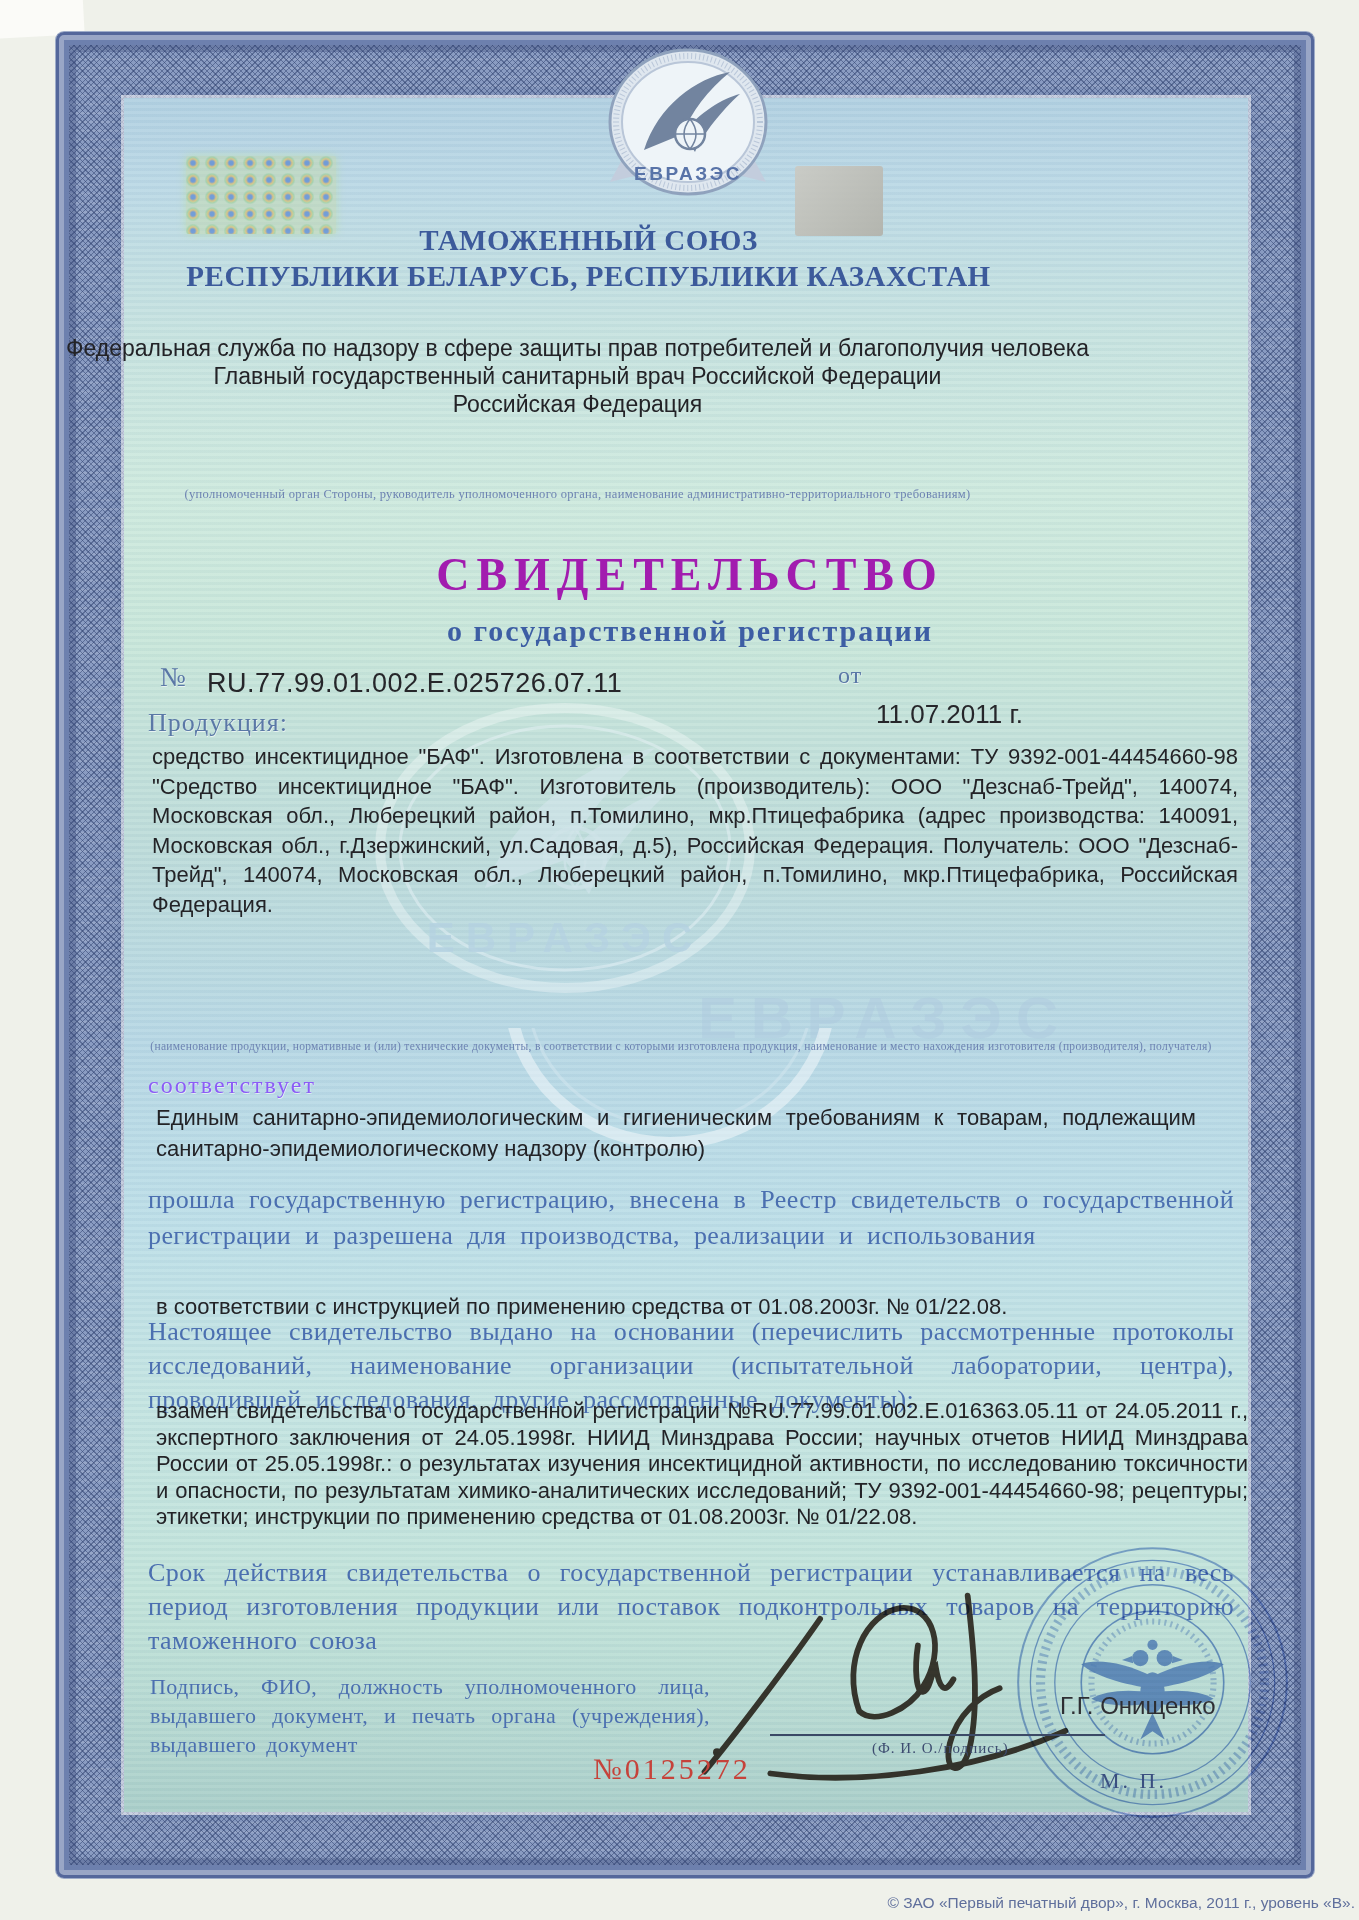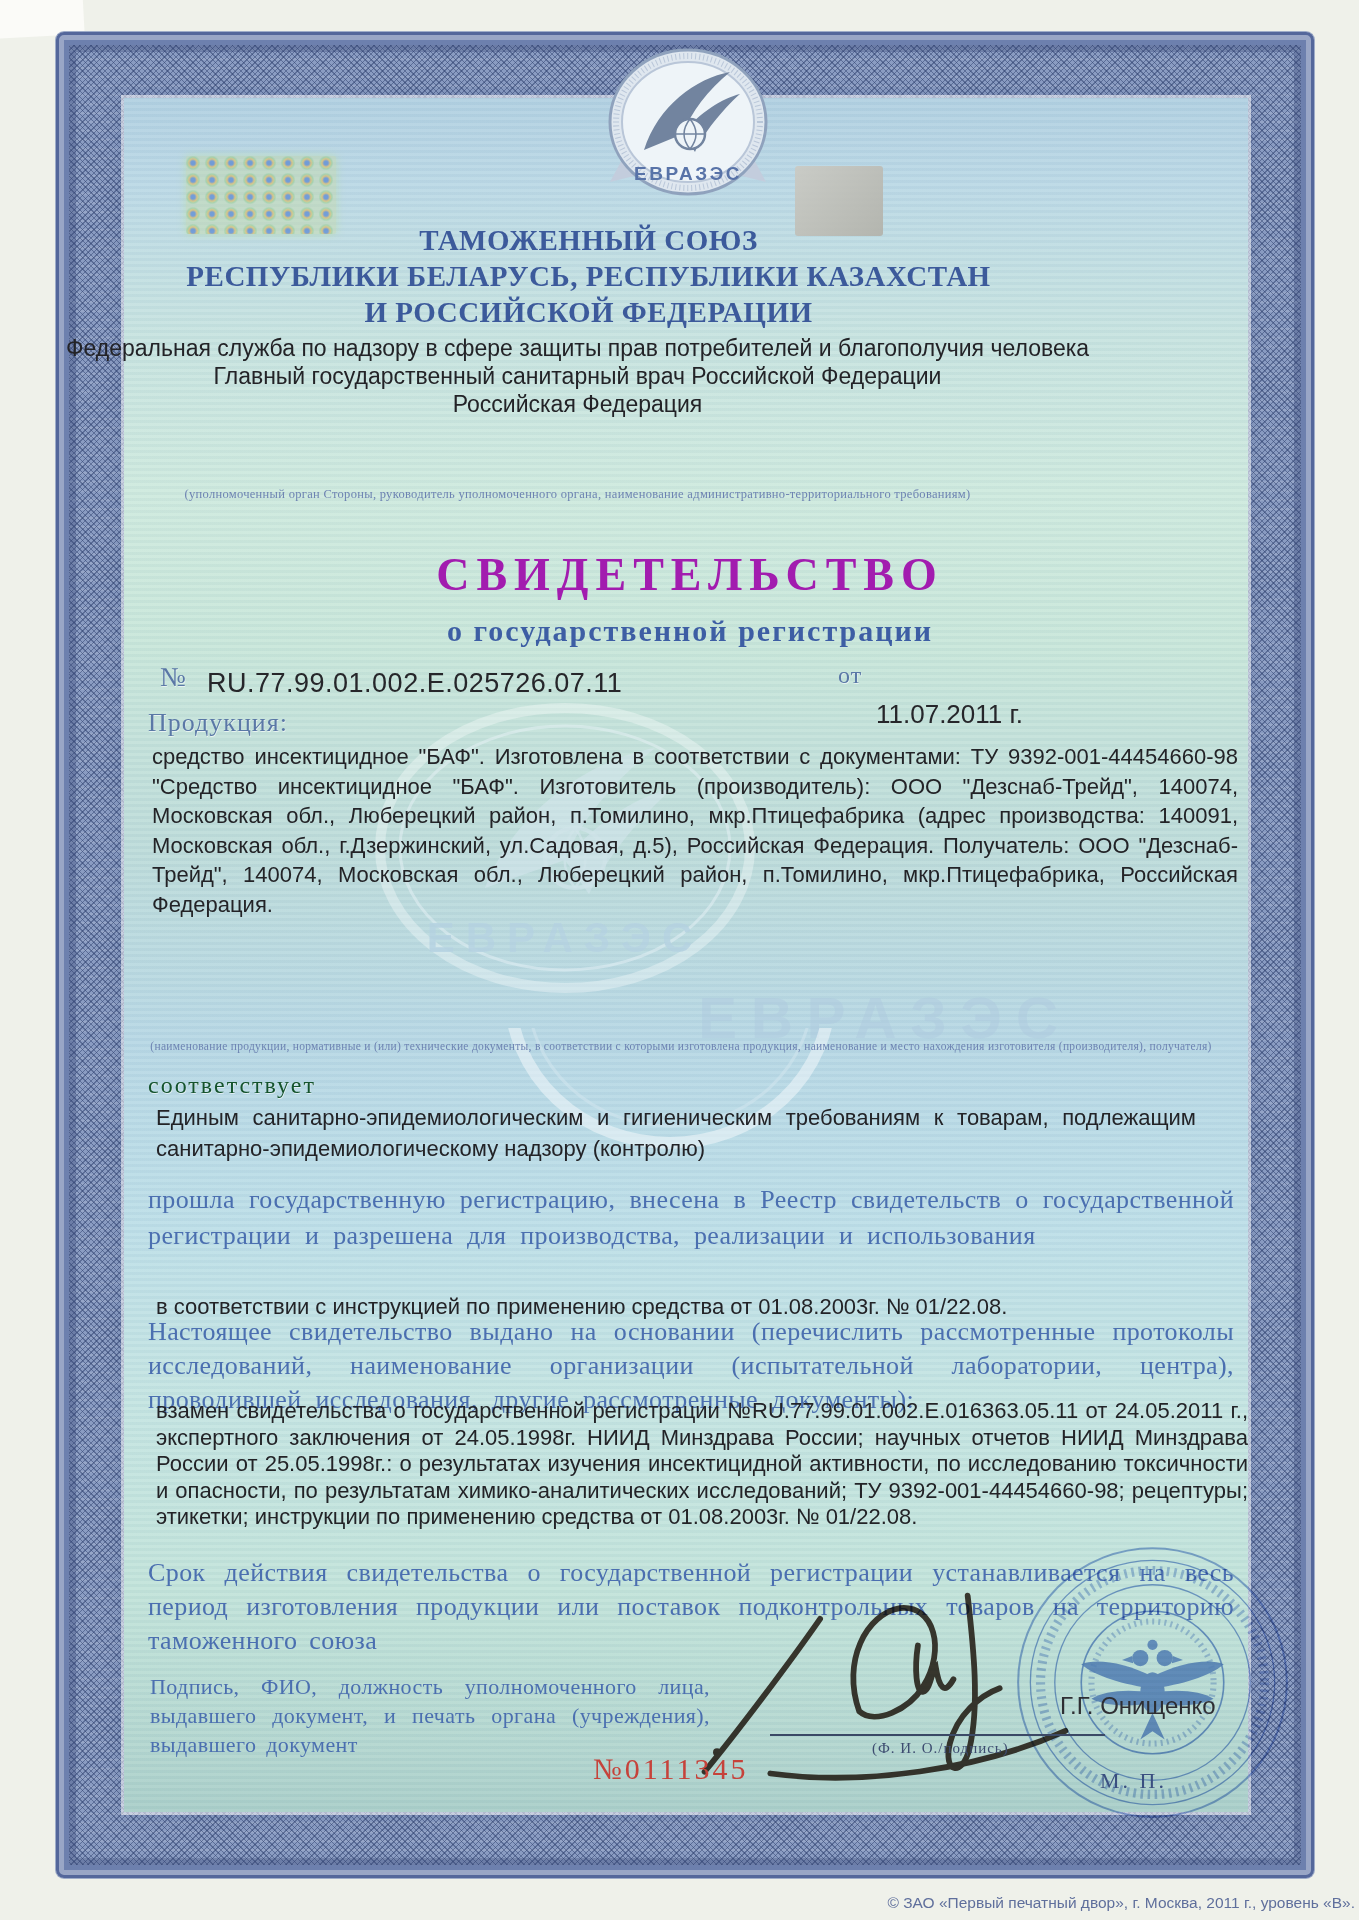--- a/index.html
+++ b/index.html
@@ -88,42 +88,41 @@
     <path d="M92 77 C84 87 84 97 92 107 M92 77 C100 87 100 97 92 107 M78 92 L106 92" fill="none" stroke="#72849f" stroke-width="1.5"></path>
     <text x="90" y="138" text-anchor="middle" font-family="Liberation Sans, sans-serif" font-weight="bold" font-size="19" letter-spacing="2.5" fill="#5873a8">ЕВРАЗЭС</text>
   </svg>
 
   <div class="abs hologram"></div>
   <div class="abs gray-patch"></div>
 
   <div class="abs" style="left:60px;top:222px;width:1035px;padding-left:11px;">
     <div class="org-line">ТАМОЖЕННЫЙ СОЮЗ</div>
     <div class="org-line">РЕСПУБЛИКИ БЕЛАРУСЬ, РЕСПУБЛИКИ КАЗАХСТАН</div>
-    <div class="org-line">И РОССИЙСКОЙ ФЕДЕРАЦИИ</div>
   </div>
   <div class="abs" style="left:60px;top:334px;width:1035px;">
     <div class="agency-line">Федеральная служба по надзору в сфере защиты прав потребителей и благополучия человека</div>
     <div class="agency-line">Главный государственный санитарный врач Российской Федерации</div>
     <div class="agency-line">Российская Федерация</div>
   </div>
   <div class="abs tiny-note" style="left:60px;top:487px;width:1035px;">(уполномоченный орган Стороны, руководитель уполномоченного органа, наименование административно-территориального требованиям)</div>
 
   <div class="abs doc-title" style="left:130px;top:548px;width:1120px;">СВИДЕТЕЛЬСТВО</div>
   <div class="abs doc-subtitle" style="left:130px;top:614px;width:1120px;">о государственной регистрации</div>
 
   <div class="abs blue-serif-label" style="left:160px;top:662px;font-size:27px;">№</div>
   <div class="abs" style="left:207px;top:668px;font-size:27px;color:#26262a;letter-spacing:.5px;">RU.77.99.01.002.Е.025726.07.11</div>
   <div class="abs blue-serif-label" style="left:838px;top:662px;font-size:24px;">от</div>
   <div class="abs" style="left:876px;top:699px;font-size:26px;color:#26262a;">11.07.2011 г.</div>
 
   <div class="abs blue-serif-label" style="left:148px;top:708px;font-size:26px;">Продукция:</div>
   <div class="abs black-par" style="left:152px;top:742px;width:1086px;">средство инсектицидное "БАФ". Изготовлена в соответствии с документами: ТУ 9392-001-44454660-98 "Средство инсектицидное "БАФ". Изготовитель (производитель): ООО "Дезснаб-Трейд", 140074, Московская обл., Люберецкий район, п.Томилино, мкр.Птицефабрика (адрес производства: 140091, Московская обл., г.Дзержинский, ул.Садовая, д.5), Российская Федерация.  Получатель: ООО "Дезснаб-Трейд", 140074, Московская обл., Люберецкий район, п.Томилино, мкр.Птицефабрика, Российская Федерация.</div>
   <div class="abs tiny-note" style="left:136px;top:1040px;width:1090px;font-size:11.5px;">(наименование продукции, нормативные и (или) технические документы, в соответствии с которыми изготовлена продукция, наименование и место нахождения изготовителя (производителя), получателя)</div>
 
-  <div class="abs blue-serif-label" style="left:148px;top:1072px;font-size:24px;color:#14532d;letter-spacing:2px;">соответствует</div>
+  <div class="abs blue-serif-label" style="left:148px;top:1072px;font-size:24px;color:#8b5cf6;letter-spacing:2px;">соответствует</div>
   <div class="abs black-par" style="left:156px;top:1102px;width:1040px;line-height:31px;">Единым санитарно-эпидемиологическим и гигиеническим требованиям к товарам, подлежащим санитарно-эпидемиологическому надзору (контролю)</div>
 
   <div class="abs blue-par" style="left:148px;top:1182px;width:1086px;">прошла государственную регистрацию, внесена в Реестр свидетельств о государственной регистрации и разрешена для производства, реализации и использования</div>
   <div class="abs black-par" style="left:156px;top:1292px;width:1010px;text-align:left;">в соответствии с инструкцией по применению средства от 01.08.2003г. № 01/22.08.</div>
 
   <div class="abs blue-par" style="left:148px;top:1315px;width:1086px;line-height:34px;">Настоящее свидетельство выдано на основании (перечислить рассмотренные протоколы исследований, наименование организации (испытательной лаборатории, центра), проводившей исследования, другие рассмотренные документы):</div>
   <div class="abs black-par" style="left:156px;top:1398px;width:1092px;line-height:26.5px;">взамен свидетельства о государственной регистрации №RU.77.99.01.002.Е.016363.05.11 от 24.05.2011 г., экспертного заключения от 24.05.1998г. НИИД Минздрава России; научных отчетов НИИД Минздрава России от 25.05.1998г.: о результатах изучения инсектицидной активности, по исследованию токсичности и опасности, по результатам химико-аналитических исследований; ТУ 9392-001-44454660-98; рецептуры; этикетки; инструкции по применению средства от 01.08.2003г. № 01/22.08.</div>
 
   <div class="abs blue-par" style="left:148px;top:1556px;width:1086px;line-height:34px;word-spacing:5px;">Срок действия свидетельства о государственной регистрации устанавливается на весь период изготовления продукции или поставок подконтрольных товаров на территорию таможенного союза</div>
 
@@ -163,18 +162,18 @@
       <path d="M96 238 C200 252 330 234 428 190"></path>
     </g>
   </svg>
 
   <div class="abs" style="left:1060px;top:1692px;font-size:24px;color:#2e2e33;">Г.Г. Онищенко</div>
   <div class="abs" style="left:770px;top:1734px;width:335px;border-top:2px solid #3c4a66;"></div>
   <div class="abs" style="left:872px;top:1740px;font-family:'Liberation Serif',serif;font-size:15px;color:#3d4c70;letter-spacing:1px;">(Ф. И. О./подпись)</div>
   <div class="abs" style="left:1100px;top:1768px;font-family:'Liberation Serif',serif;font-size:22px;color:#3a4f80;letter-spacing:3px;">М. П.</div>
 
   <div class="abs serial-red" style="left:593px;top:1752px;">
-    <span>№</span><span>0111345</span>
+    <span>№</span><span>0125272</span>
   </div>
 
   <div class="abs copyright" style="left:760px;top:1894px;width:595px;">© ЗАО «Первый печатный двор»,  г. Москва,  2011 г., уровень «В».</div>
 
 </div>
 
 </body></html>

